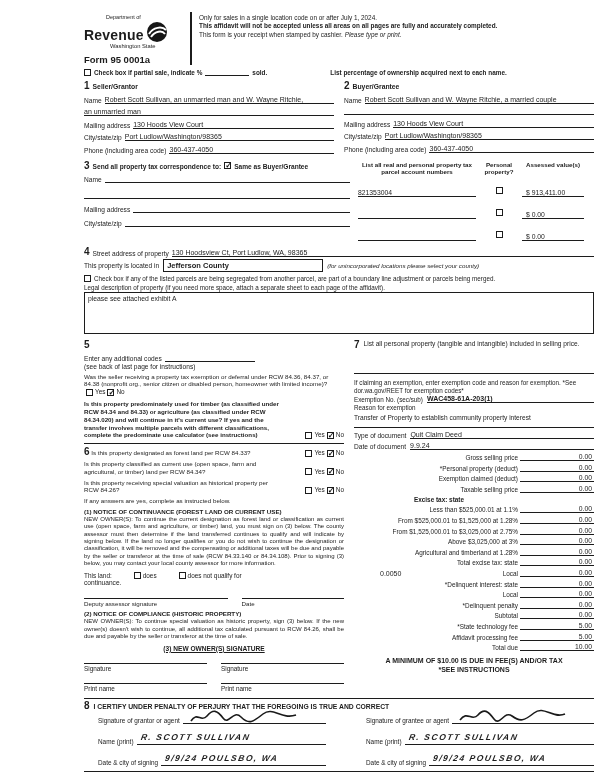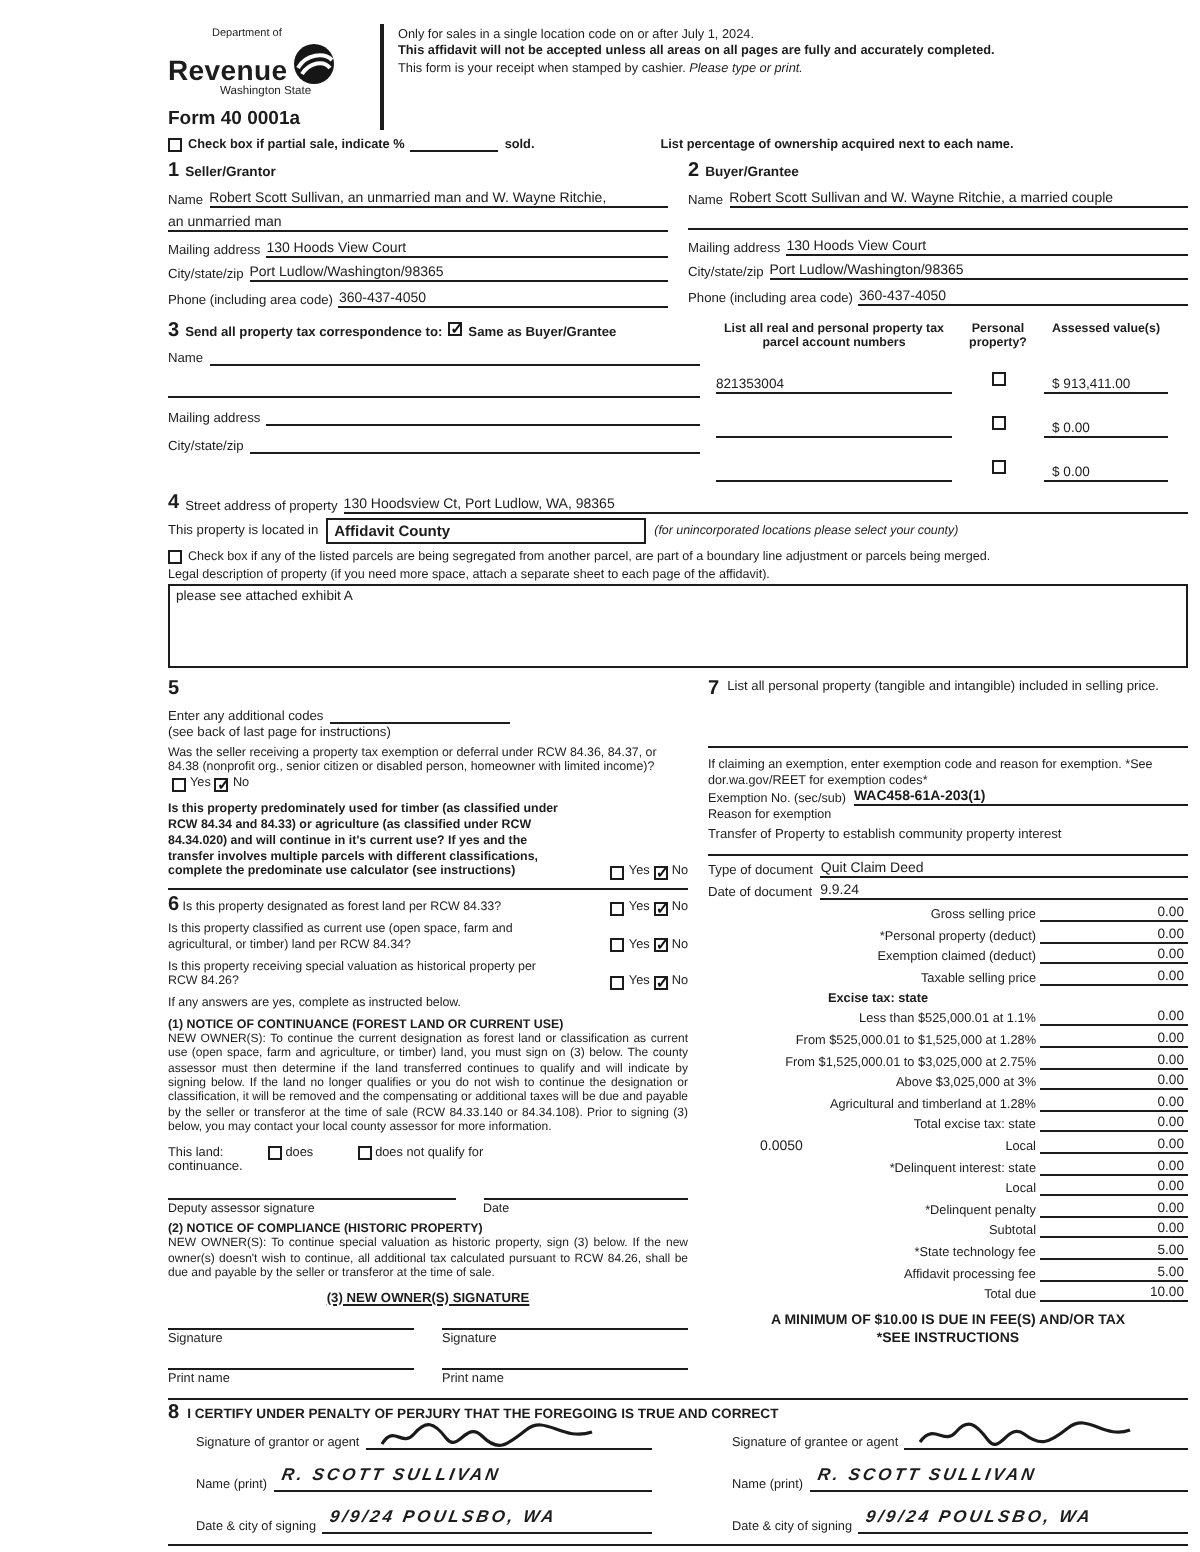--- a/index.html
+++ b/index.html
@@ -136,21 +136,21 @@
     <div class="hdr-left">
       <div class="agency-top">Department of</div>
       <div class="logo-row">
         <div class="agency">Revenue</div>
         <svg class="swirl" width="22" height="22" viewBox="0 0 22 22">
           <circle cx="11" cy="11" r="10" fill="#161616"></circle>
           <path d="M3,13 C7,6 16,5 20,9 M5,16 C9,10 16,9 19,13" stroke="#fff" stroke-width="2" fill="none"></path>
         </svg>
       </div>
       <div class="agency-sub">Washington State</div>
-      <div class="form-number">Form 40 0001a</div>
+      <div class="form-number">Form 95 0001a</div>
     </div>
     <div class="hdr-divider"></div>
     <div class="hdr-right">
       <div class="hdr-note">Only for sales in a single location code on or after July 1, 2024.</div>
       <div class="hdr-note"><b>This affidavit will not be accepted unless all areas on all pages are fully and accurately completed.</b></div>
       <div class="hdr-note">
         <span>This form is your receipt when stamped by cashier. </span><span class="em">Please type or print.</span>
       </div>
     </div>
   </div>
@@ -265,21 +265,21 @@
   </div>
 
   <div class="sec4">
     <div class="frow">
       <span class="num">4</span>
       <span class="lbl">Street address of property</span>
       <span class="fill val">130 Hoodsview Ct, Port Ludlow, WA, 98365</span>
     </div>
     <div class="located-row">
       <span class="lbl">This property is located in</span>
-      <span class="county-box">Affidavit County</span>
+      <span class="county-box">Jefferson County</span>
       <span class="located-note">(for unincorporated locations please select your county)</span>
     </div>
     <div class="seg-row">
       <span class="cb"></span>
       <span>Check box if any of the listed parcels are being segregated from another parcel, are part of a boundary line adjustment or parcels being merged.</span>
     </div>
     <div class="legal-lbl">Legal description of property (if you need more space, attach a separate sheet to each page of the affidavit).</div>
     <div class="legal-box">please see attached exhibit A</div>
   </div>
 

